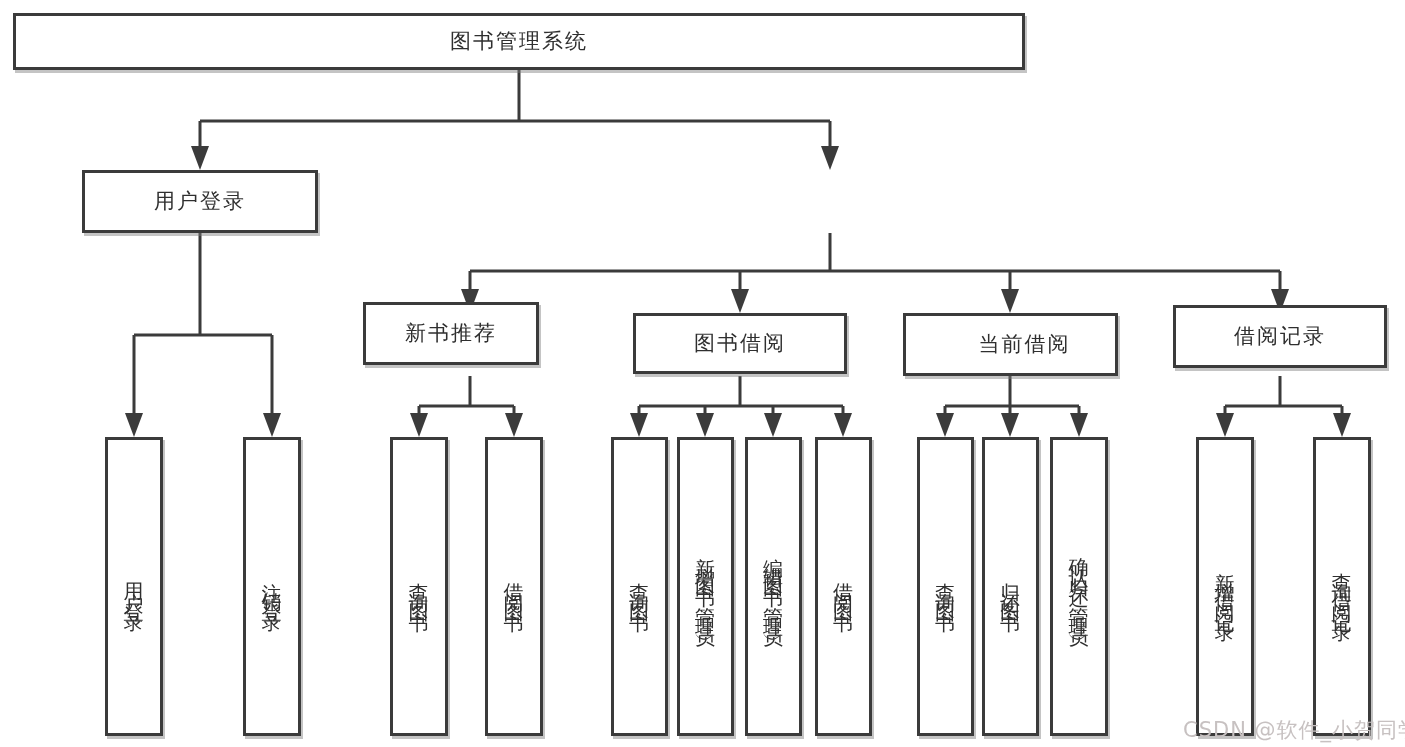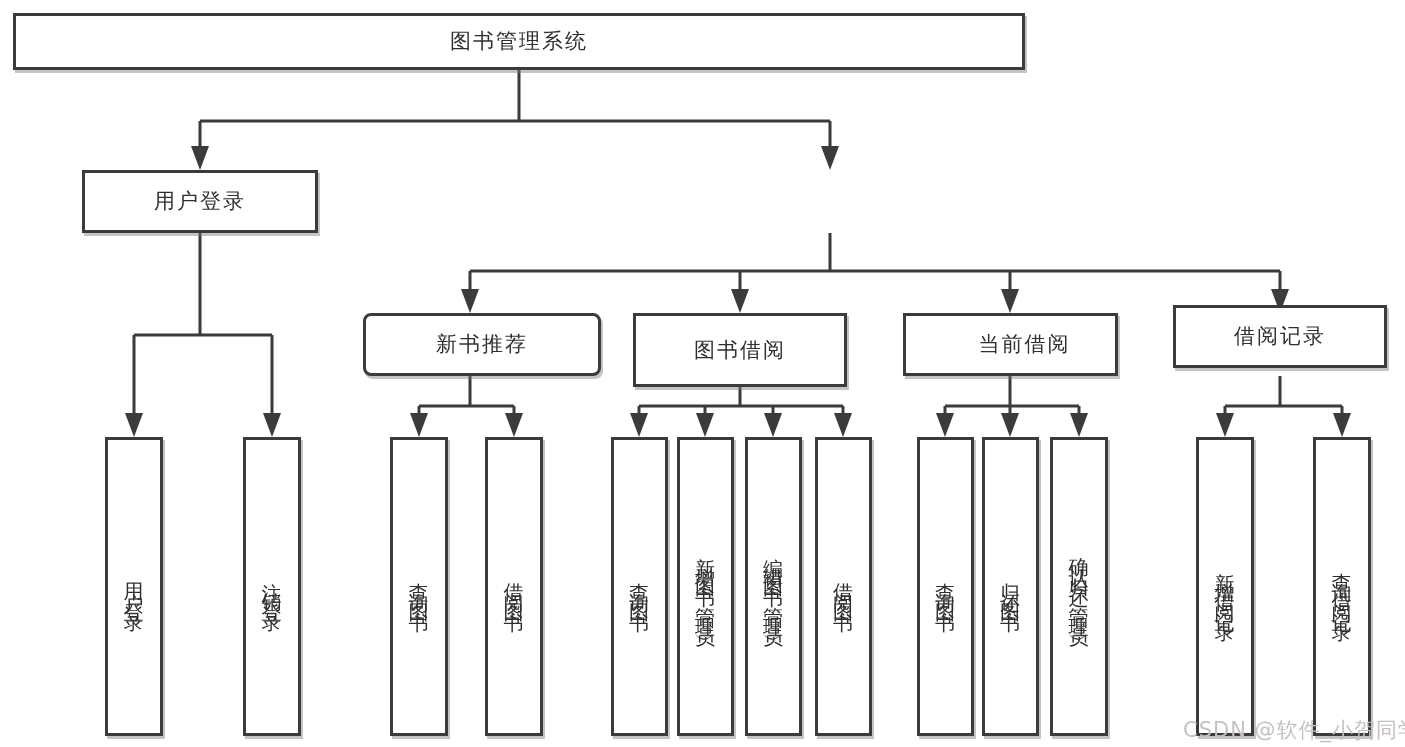--- a/index.html
+++ b/index.html
@@ -38,22 +38,22 @@
     text-orientation: mixed;
     font-size: 20px;
     letter-spacing: 10px;
     line-height: 1;
     white-space: nowrap;
   }
   
   .n-root   { left: 13px;  top: 13px;  width: 1012px; height: 57px; }
   .n-l2a    { left: 82px;  top: 170px; width: 236px;  height: 63px; }
   .n-l2b    { left: 712px; top: 170px; width: 236px;  height: 63px; }
-  .n-l3a    { left: 363px; top: 313px; width: 238px;  height: 63px; border-radius: 8px; }
-  .n-l3b    { left: 633px; top: 313px; width: 214px;  height: 74px; }
+  .n-l3a    { left: 363px; top: 302px; width: 176px;  height: 63px; }
+  .n-l3b    { left: 633px; top: 313px; width: 214px;  height: 61px; }
   .n-l3c    { left: 903px; top: 313px; width: 215px;  height: 63px; padding-left: 28px; }
   .n-l3d    { left: 1173px;top: 305px; width: 214px;  height: 63px; }
   .leaf     { top: 437px;  width: 58px; height: 299px; }
   .n-g1a { left: 105px; }  .n-g1b { left: 243px; }
   .n-g2a { left: 390px; }  .n-g2b { left: 485px; }
   .n-g3a { left: 611px; width: 57px; } .n-g3b { left: 677px; width: 57px; }
   .n-g3c { left: 745px; width: 57px; } .n-g3d { left: 815px; width: 57px; }
   .n-g4a { left: 917px; width: 57px; } .n-g4b { left: 982px; width: 57px; }
   .n-g4c { left: 1050px; }
   .n-g5a { left: 1196px; } .n-g5b { left: 1313px; }

